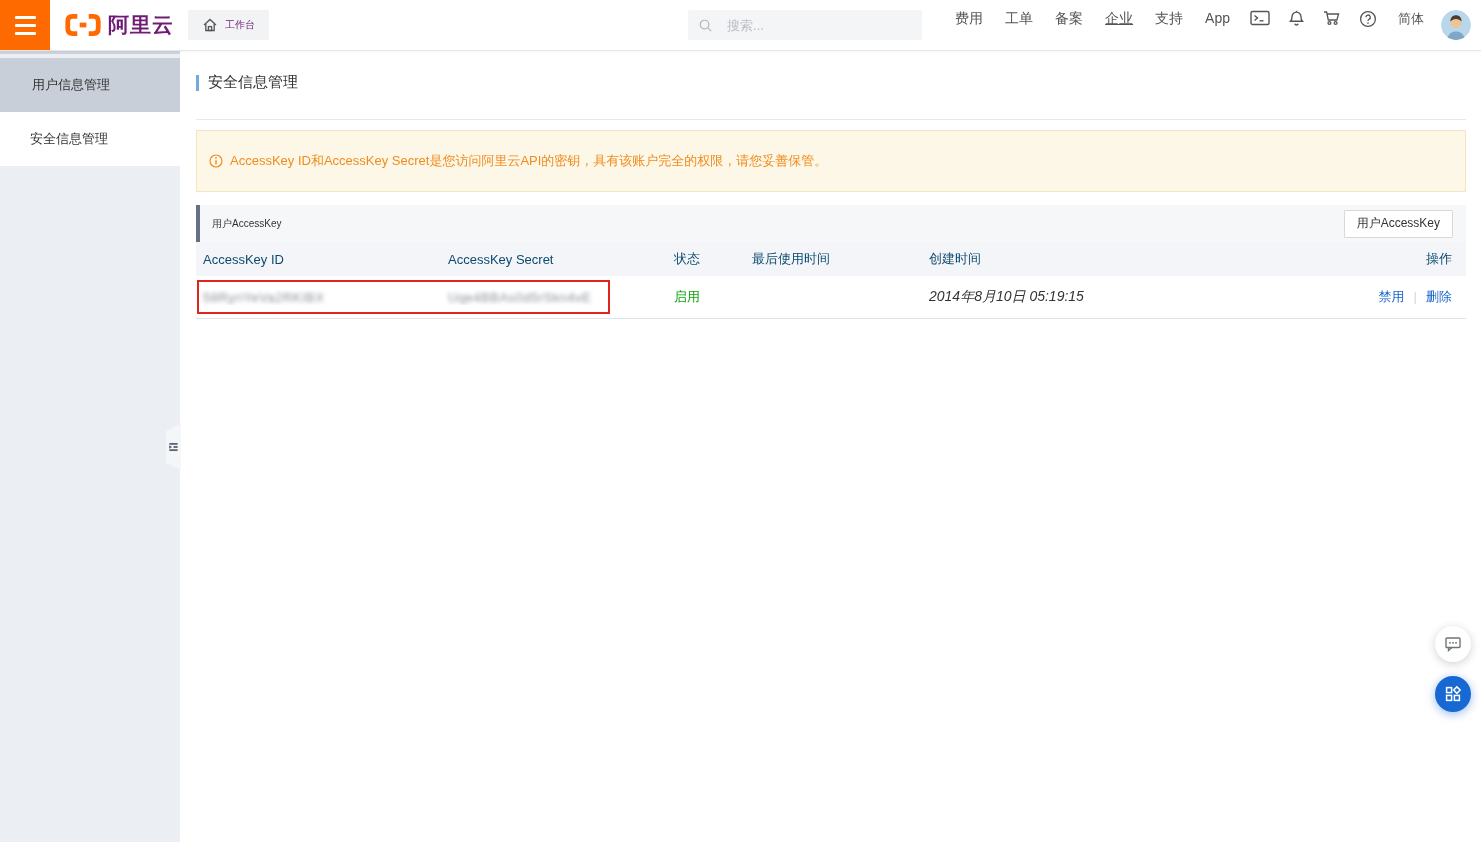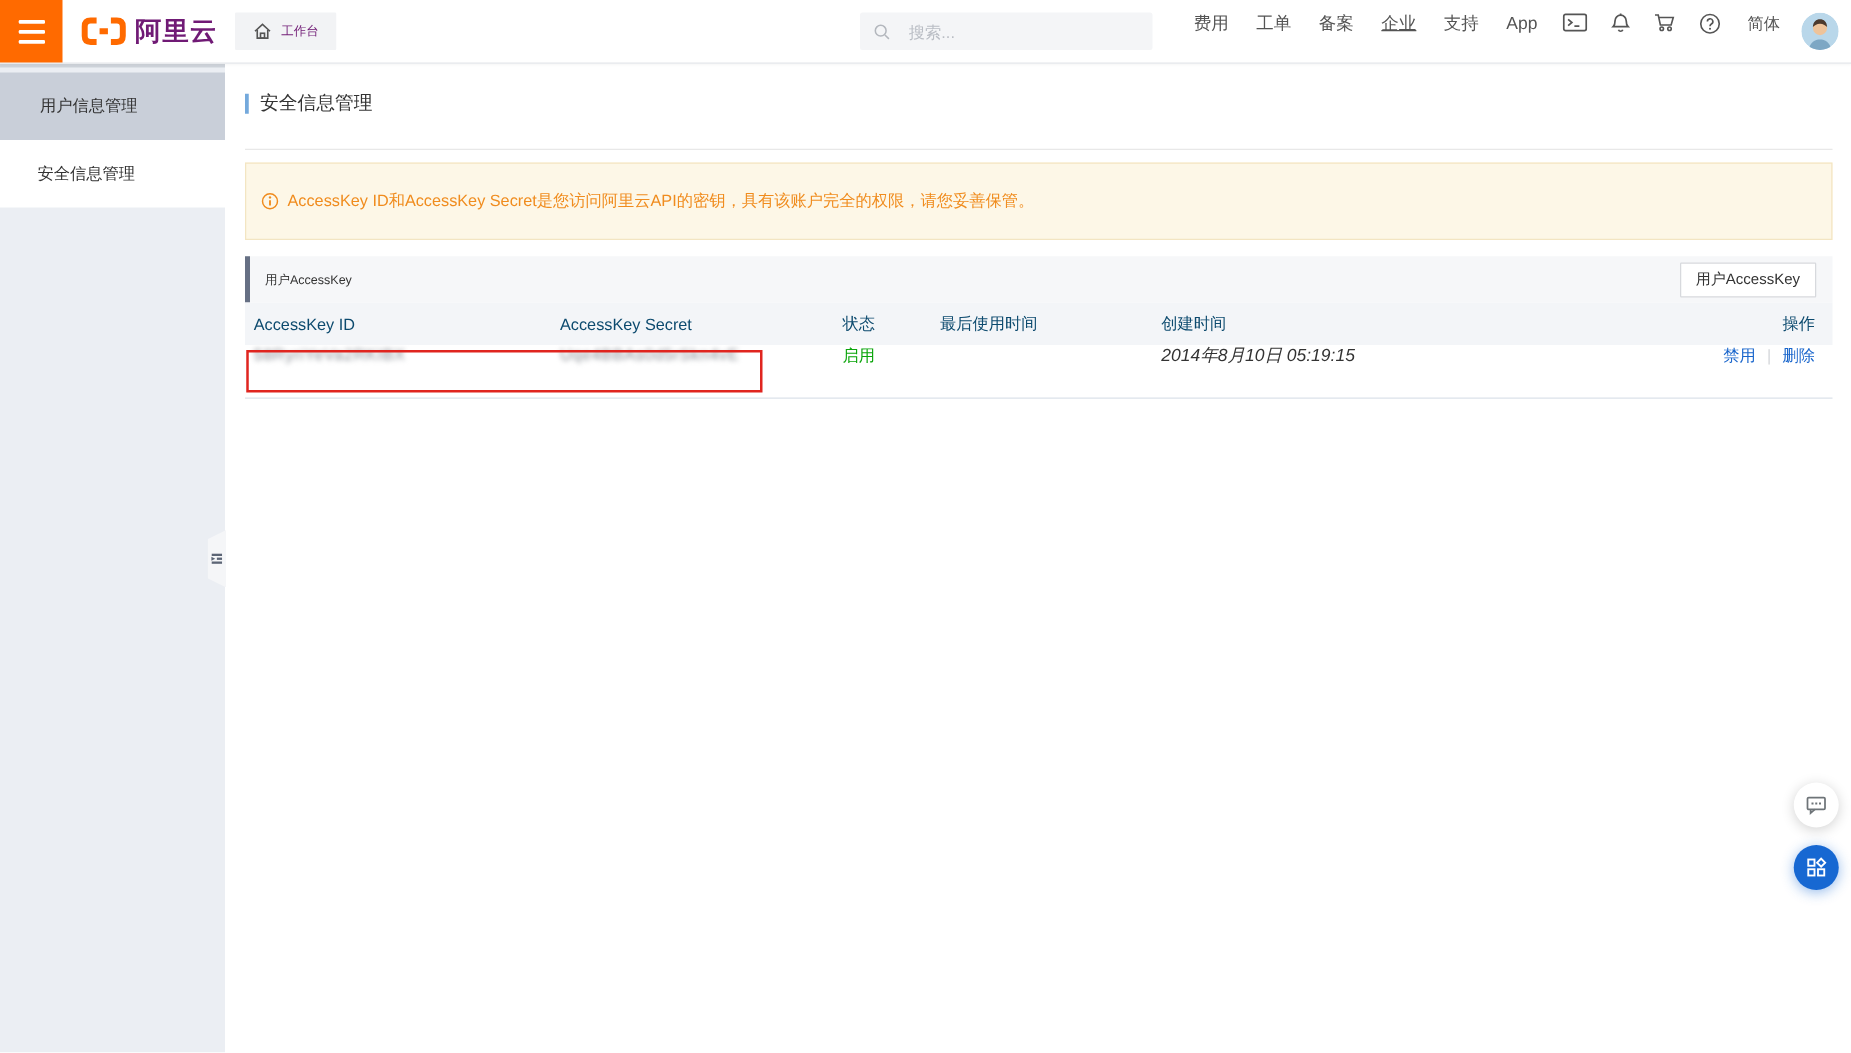--- a/index.html
+++ b/index.html
@@ -56,21 +56,21 @@
   .create-btn { margin-left:auto; margin-right:13px; height:26px; padding:0 12px; background:#fff;
     border:1px solid #d7d9dd; border-radius:1px; font-size:12px; color:#333; cursor:pointer;
     font-family:inherit; }
 
   
   .table { margin:0 15px 0 16px; }
   .thead { display:flex; height:34px; align-items:center; background:#f3f5f8; color:#0c4a6e; font-size:13px; }
   .cell { padding-left:7px; box-sizing:border-box; flex:none; overflow:hidden; white-space:nowrap; }
   .c1 { width:245px; } .c2 { width:226px; } .c3 { width:78px; } .c4 { width:177px; }
   .c5 { flex:1 1 auto; } .c6 { width:110px; text-align:right; padding-right:14px; }
-  .trow { display:flex; height:42px; border-bottom:1px solid #dbe2ea;
+  .trow { display:flex; height:42px; align-items:center; border-bottom:1px solid #dbe2ea;
     position:relative; font-size:13px; color:#333; background:#fff; }
   .masked { color:#8a8f96; filter:blur(2px); letter-spacing:.5px; user-select:none; }
   .status-on { color:#0ba50b; }
   .created { font-size:14px; color:#333;font-style:italic; }
   .action-link { color:#1a66cc; cursor:pointer; }
   .action-sep { color:#d4d7da; margin:0 9px; }
   .annotation-box { position:absolute; left:1px; top:4px; width:409px; height:30px;
     border:2px solid #e0251f; pointer-events:none; }
 
   

